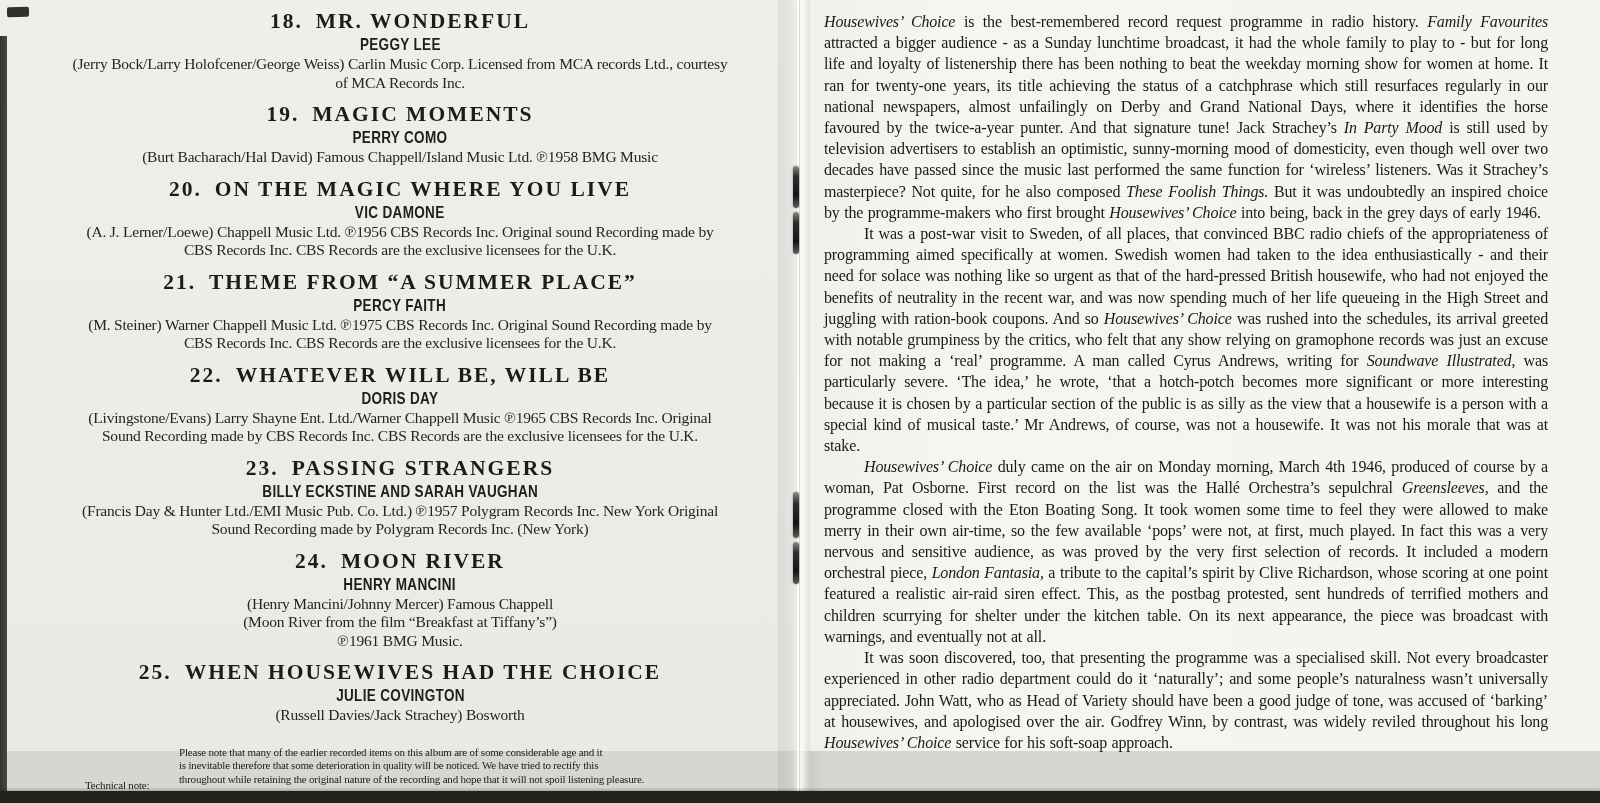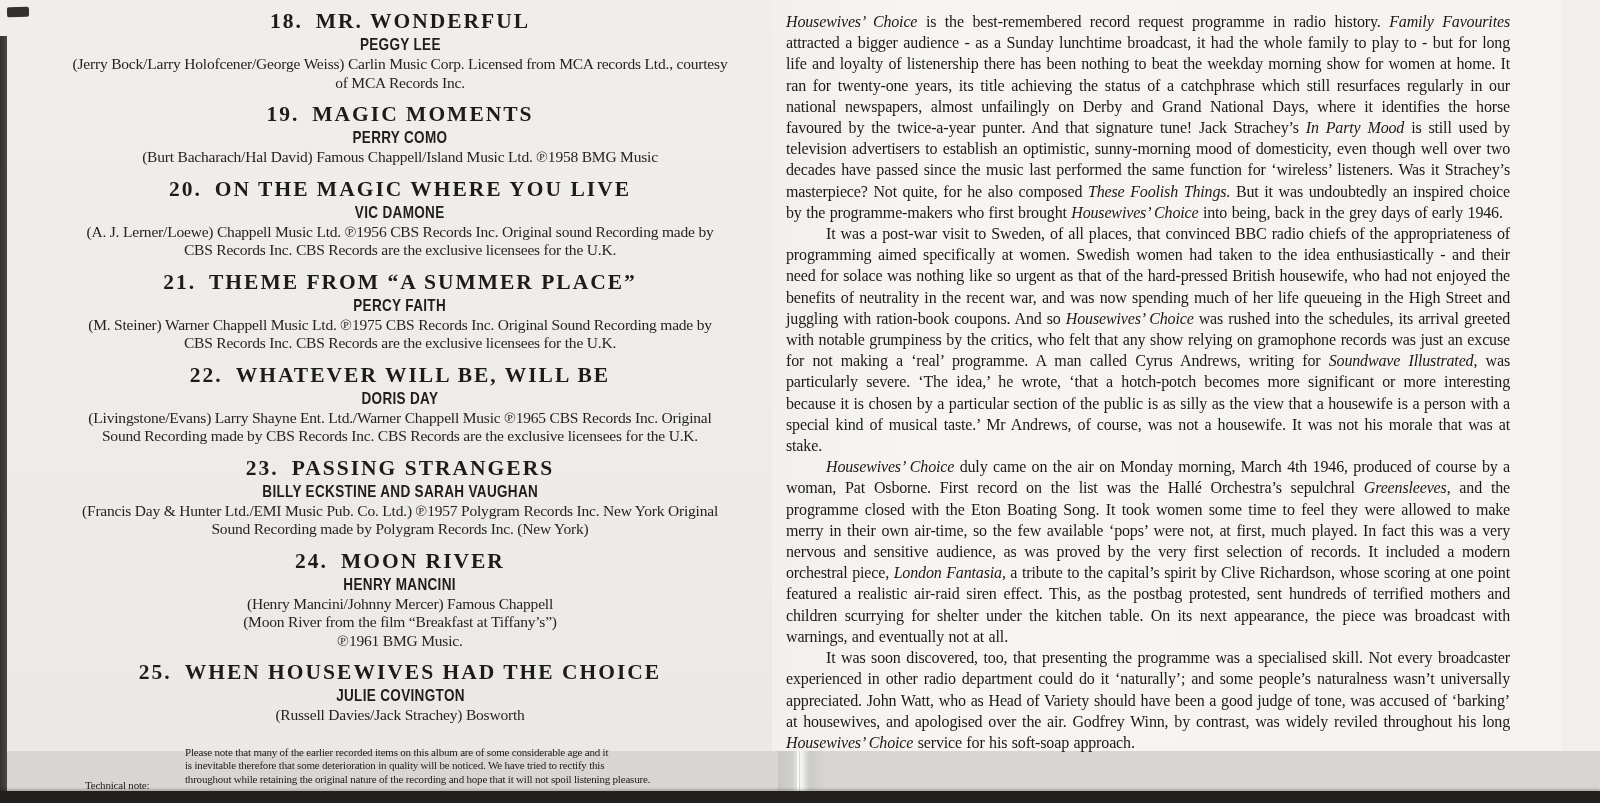--- a/index.html
+++ b/index.html
@@ -43,21 +43,21 @@
 
   .tech-note{
     position:absolute;left:85px;top:740px;width:620px;
     display:flex;align-items:center;
   }
   .tn-label{
     flex:0 0 78px;font-size:11px;line-height:13px;
     color:#22201d;letter-spacing:-.2px;margin-top:39px;
   }
   .tn-text{
-    margin-left:22px;text-align:left;
+    margin-left:16px;text-align:left;
     font-size:11px;line-height:13.5px;letter-spacing:-.2px;color:#22201d;
   }
 
   
   .fold{
     position:absolute;left:778px;top:0;width:48px;height:803px;
     background:linear-gradient(90deg,
       rgba(0,0,0,.07) 0%,rgba(0,0,0,.03) 30%,
       rgba(255,255,255,.85) 46%,rgba(255,255,255,.55) 52%,
       rgba(0,0,0,.06) 66%,rgba(0,0,0,0) 100%);
@@ -72,21 +72,21 @@
     background:linear-gradient(180deg,#8a8a8a 0%,#2e2e2e 25%,#141414 70%,#5c5c5c 100%);
     box-shadow:0 0 2px rgba(0,0,0,.45);
   }
   .s1a{top:166px;height:42px;}
   .s1b{top:212px;height:42px;}
   .s2a{top:492px;height:46px;}
   .s2b{top:542px;height:42px;}
 
   
   .page.right{
-    left:772px;width:790px;
+    left:810px;width:790px;
     background:linear-gradient(90deg,#f1f0ed 0%,#f6f5f2 18%,#f4f3f0 100%);
   }
   .essay{
     position:absolute;left:14px;top:11px;width:724px;
     font-size:16px;line-height:21.2px;
     letter-spacing:-.15px;word-spacing:.6px;
     text-align:justify;color:#1b1916;
   }
   .essay-para{margin:0;text-indent:40px;}
   .essay-para:first-child{text-indent:0;}

